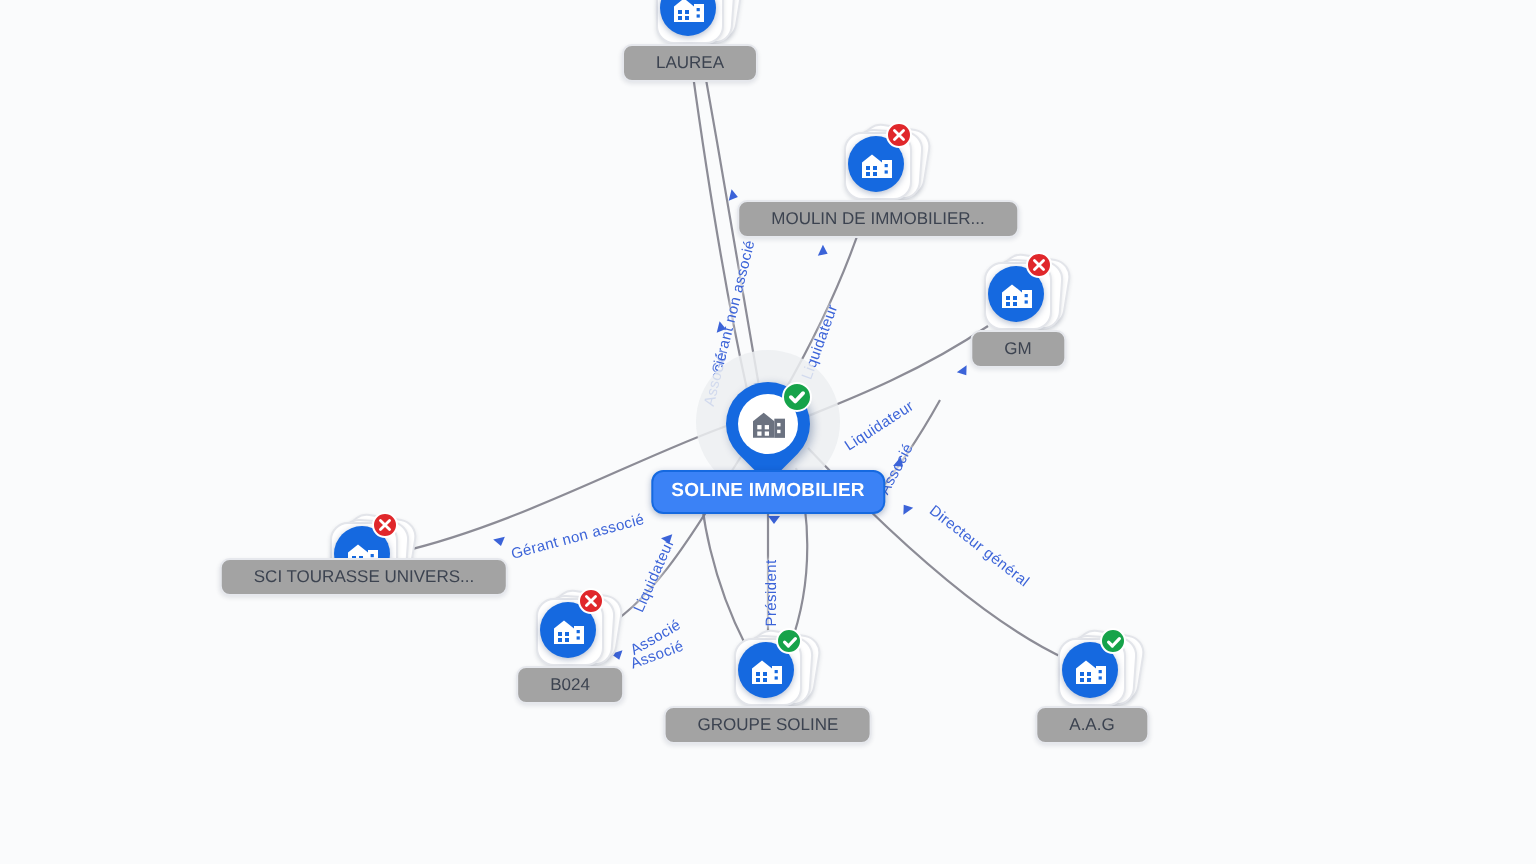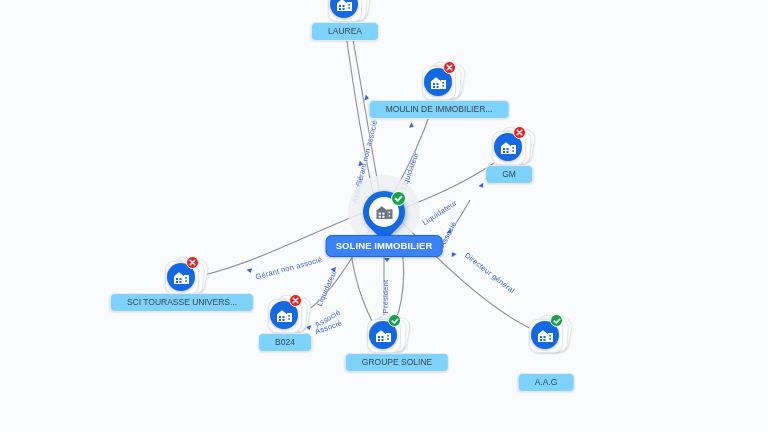--- a/index.html
+++ b/index.html
@@ -73,21 +73,21 @@
     color:#fff;font-size:8px;line-height:1;
     border:1.5px solid #ffffff;
     box-sizing:border-box;
   }
   .badge.ok{background:#16a34a;}
   .badge.ko{background:#e0272b;}
   .badge svg{display:block;}
 
   .caption{
     position:absolute;
-    background:#7dd3fc;
+    background:#a3a3a3;
     border:1px solid #e6e8ed;
     border-radius:5px;
     color:#3c4350;
     font-size:8.5px;
     line-height:1;
     padding:4px 16px;
     white-space:nowrap;
     box-shadow:0 1px 2px rgba(20,30,60,.10);
     transform:translateX(-50%);
   }
@@ -279,21 +279,21 @@
           <rect x="12.3" y="7" width="1.6" height="1.6" fill="#1569e0"></rect>
           <rect x="12.3" y="10.2" width="1.6" height="1.6" fill="#1569e0"></rect>
         </svg>
       </div>
       <div class="badge ko" style="left:21px;top:-5px;">
         <svg width="7" height="7" viewBox="0 0 8 8">
             <path d="M1.4 1.4 L6.6 6.6 M6.6 1.4 L1.4 6.6" stroke="#fff" stroke-width="1.6" stroke-linecap="round"></path>
           </svg>
       </div>
     </div>
-    <div class="caption" style="left:17px;top:32px;">SCI TOURASSE UNIVERS...</div>
+    <div class="caption" style="left:17px;top:18px;">SCI TOURASSE UNIVERS...</div>
   </div>
 
   <div class="node" style="left:268px;top:299px;">
     <div class="stack">
       <div class="sheet s3"></div>
       <div class="sheet s2"></div>
       <div class="sheet s1"></div>
       <div class="disc">
         <svg class="bldg" width="17" height="15" viewBox="0 0 17 15" aria-hidden="true">
           <path d="M1 14V6.2L6 2.2L11 6.2V14z" fill="#ffffff"></path>
@@ -331,21 +331,21 @@
           <rect x="12.3" y="7" width="1.6" height="1.6" fill="#1569e0"></rect>
           <rect x="12.3" y="10.2" width="1.6" height="1.6" fill="#1569e0"></rect>
         </svg>
       </div>
       <div class="badge ok" style="left:21px;top:-5px;">
         <svg width="8" height="8" viewBox="0 0 8 8">
             <path d="M1.3 4.1 L3.2 6 L6.7 2.3" stroke="#fff" stroke-width="1.6" fill="none" stroke-linecap="round" stroke-linejoin="round"></path>
           </svg>
       </div>
     </div>
-    <div class="caption" style="left:17px;top:34px;margin-left:13px;">GROUPE SOLINE</div>
+    <div class="caption" style="left:17px;top:34px;">GROUPE SOLINE</div>
   </div>
 
   <div class="node" style="left:529px;top:319px;">
     <div class="stack">
       <div class="sheet s3"></div>
       <div class="sheet s2"></div>
       <div class="sheet s1"></div>
       <div class="disc">
         <svg class="bldg" width="17" height="15" viewBox="0 0 17 15" aria-hidden="true">
           <path d="M1 14V6.2L6 2.2L11 6.2V14z" fill="#ffffff"></path>
@@ -357,21 +357,21 @@
           <rect x="12.3" y="7" width="1.6" height="1.6" fill="#1569e0"></rect>
           <rect x="12.3" y="10.2" width="1.6" height="1.6" fill="#1569e0"></rect>
         </svg>
       </div>
       <div class="badge ok" style="left:21px;top:-5px;">
         <svg width="8" height="8" viewBox="0 0 8 8">
             <path d="M1.3 4.1 L3.2 6 L6.7 2.3" stroke="#fff" stroke-width="1.6" fill="none" stroke-linecap="round" stroke-linejoin="round"></path>
           </svg>
       </div>
     </div>
-    <div class="caption" style="left:17px;top:34px;margin-top:20px;">A.A.G</div>
+    <div class="caption" style="left:17px;top:34px;">A.A.G</div>
   </div>
 
   <div class="node" style="left:363px;top:191px;">
     <div class="focus-halo" style="left:-15px;top:-16px;"></div>
     <div class="pin">
       <div class="pin-shape"></div>
       <div class="pin-inner">
         <svg width="19" height="16" viewBox="0 0 17 15" aria-hidden="true">
           <path d="M1 14V6.2L6 2.2L11 6.2V14z" fill="#6b7280"></path>
           <path d="M11 14V5h5v9z" fill="#6b7280"></path>

